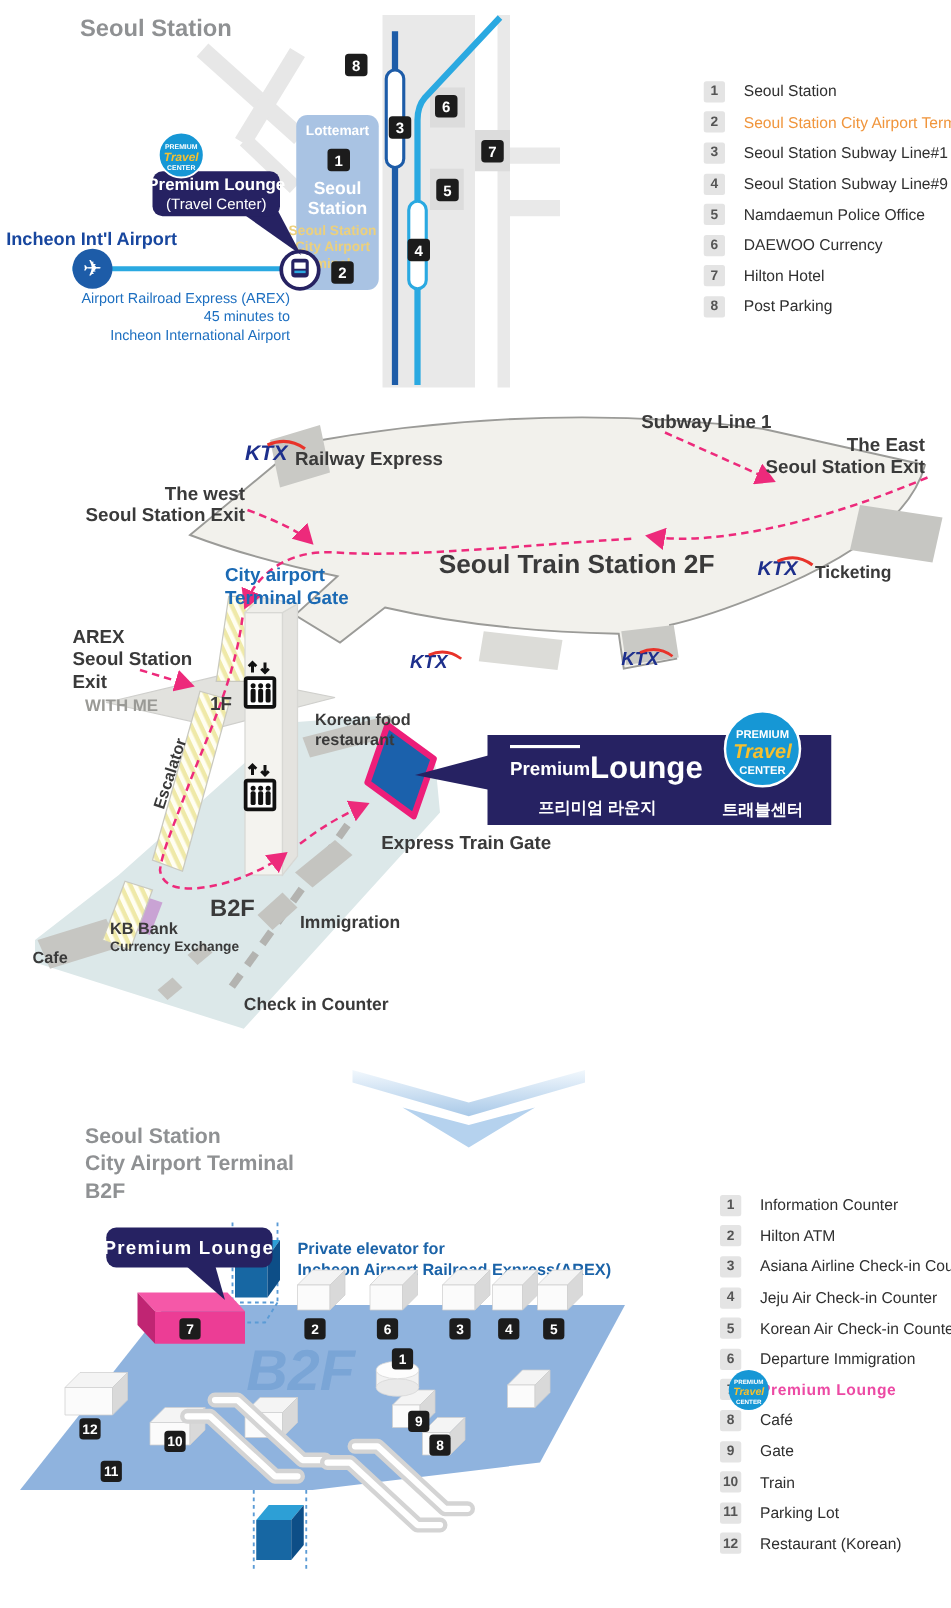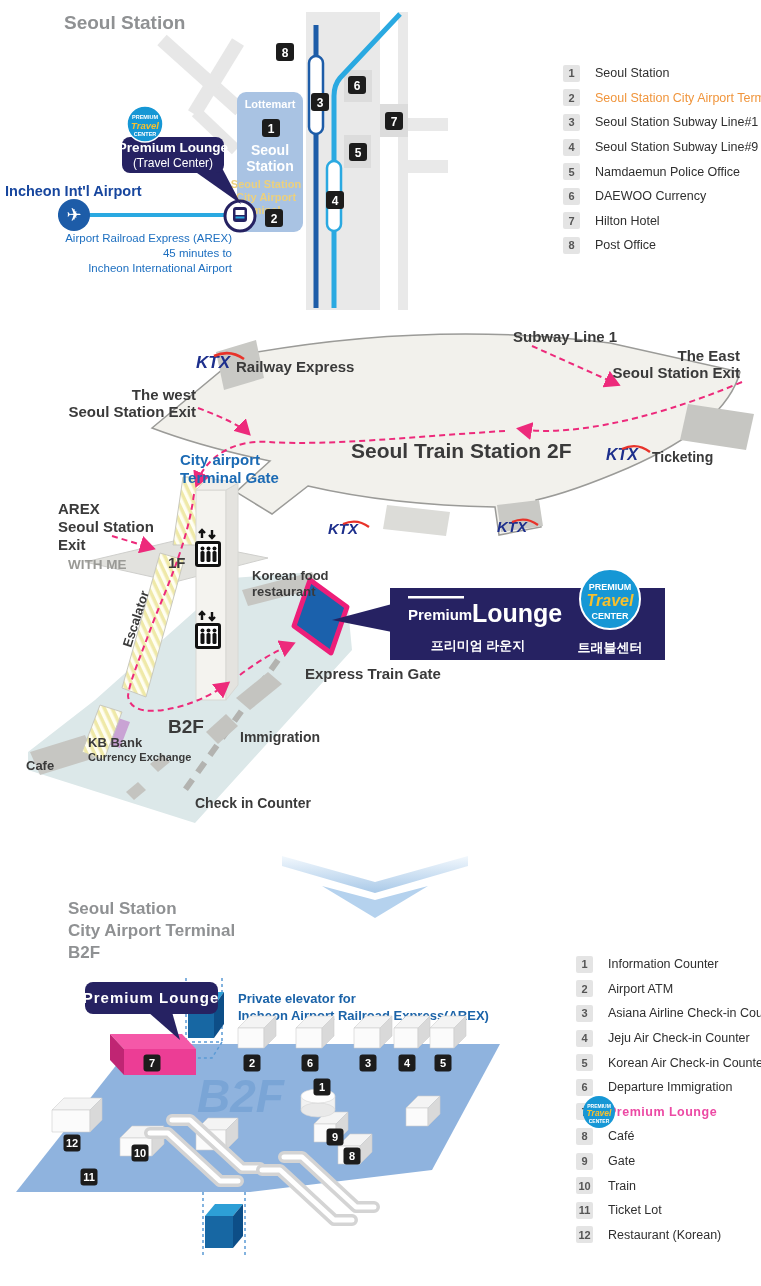--- a/index.html
+++ b/index.html
@@ -151,21 +151,21 @@
   <div class="lrow">
         <span class="lnum">6</span>
         <span class="llabel">DAEWOO Currency</span>
       </div>
   <div class="lrow">
         <span class="lnum">7</span>
         <span class="llabel">Hilton Hotel</span>
       </div>
   <div class="lrow">
         <span class="lnum">8</span>
-        <span class="llabel">Post Office</span>
+        <span class="llabel">Post Parking</span>
       </div>
 </div>
 
 <svg style="top:320px" width="761" height="530" viewBox="0 320 761 530">
   <defs>
     <marker id="arr" markerWidth="9" markerHeight="9" refX="6" refY="4.5" orient="auto">
       <path d="M0,0 L8,4.5 L0,9 Z" fill="#ed2a7b"></path>
     </marker>
     <pattern id="stripes" width="7" height="7" patternTransform="rotate(65)" patternUnits="userSpaceOnUse">
       <rect width="7" height="7" fill="#fffef2"></rect>
@@ -493,21 +493,21 @@
   </g>
 </svg>
 
 <div class="legend" style="left:576px;top:952px;">
   <div class="lrow">
         <span class="lnum">1</span>
         <span class="llabel">Information Counter</span>
       </div>
   <div class="lrow">
         <span class="lnum">2</span>
-        <span class="llabel">Airport ATM</span>
+        <span class="llabel">Hilton ATM</span>
       </div>
   <div class="lrow">
         <span class="lnum">3</span>
         <span class="llabel">Asiana Airline Check-in Counter</span>
       </div>
   <div class="lrow">
         <span class="lnum">4</span>
         <span class="llabel">Jeju Air Check-in Counter</span>
       </div>
   <div class="lrow">
@@ -535,21 +535,21 @@
   <div class="lrow">
         <span class="lnum">9</span>
         <span class="llabel">Gate</span>
       </div>
   <div class="lrow">
         <span class="lnum">10</span>
         <span class="llabel">Train</span>
       </div>
   <div class="lrow">
         <span class="lnum">11</span>
-        <span class="llabel">Ticket Lot</span>
+        <span class="llabel">Parking Lot</span>
       </div>
   <div class="lrow">
         <span class="lnum">12</span>
         <span class="llabel">Restaurant (Korean)</span>
       </div>
 </div>
 
 </div>
 
 </body></html>

